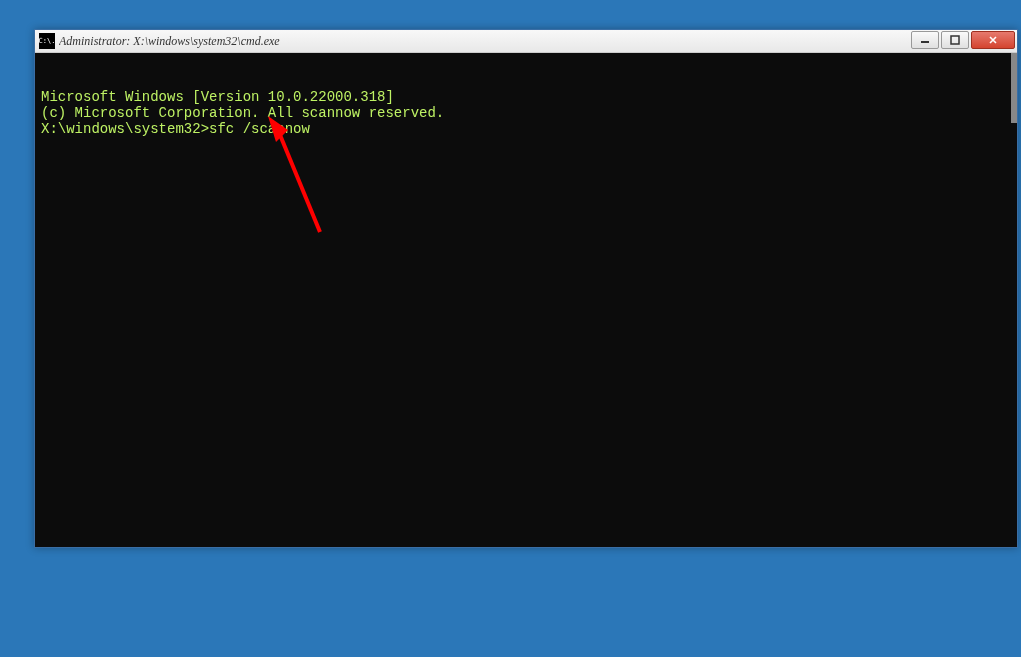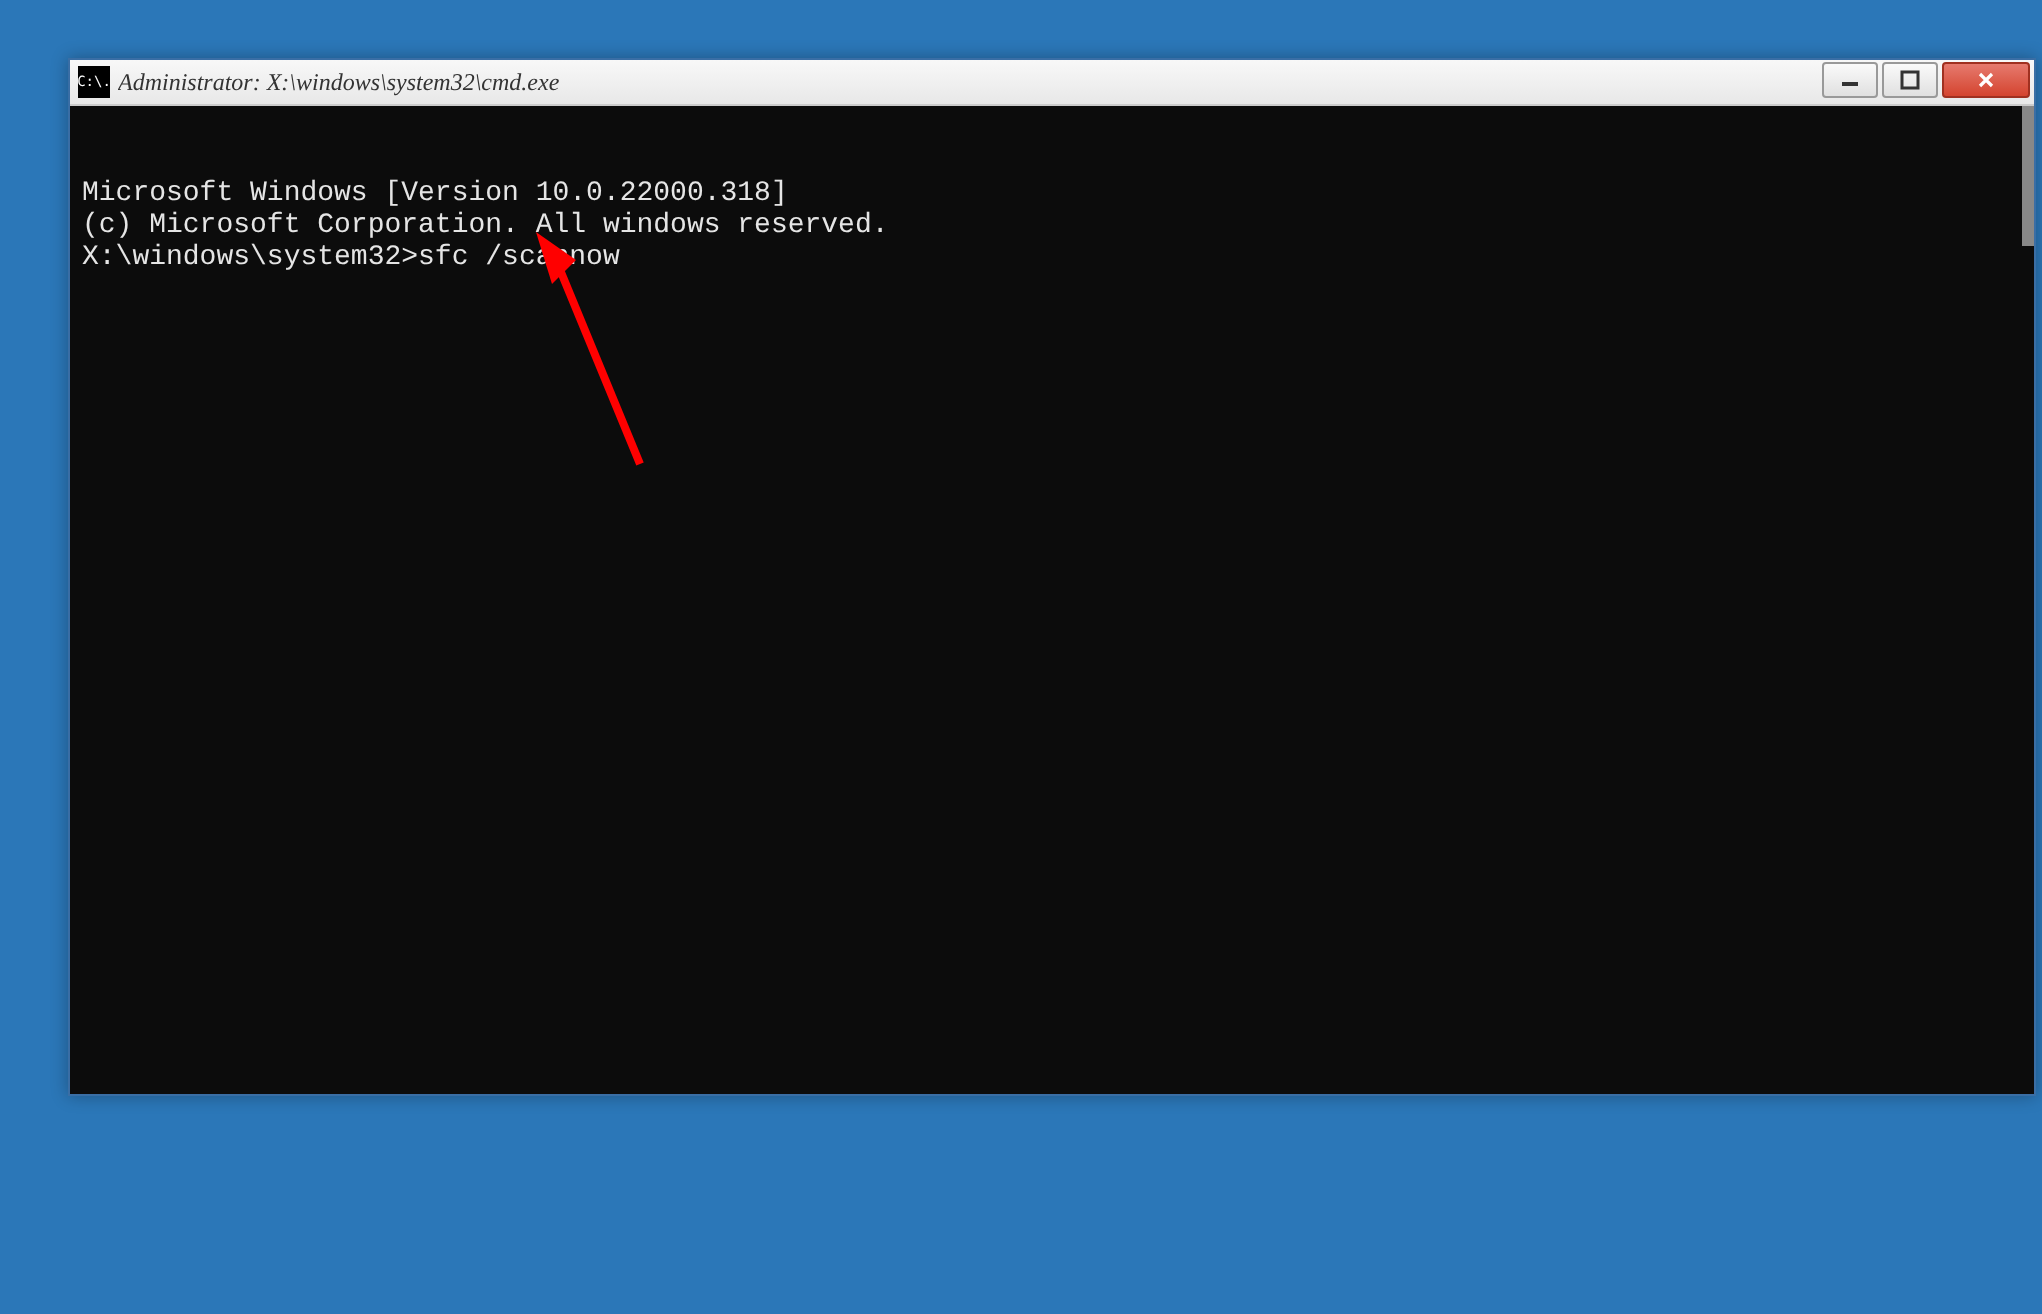--- a/index.html
+++ b/index.html
@@ -94,21 +94,21 @@
       height: 10px;
     }
     
     .terminal-area {
       background: #0c0c0c;
       height: calc(100% - 23px);
       padding: 4px 6px;
       font-family: Consolas, "Courier New", monospace;
       font-size: 14px;
       line-height: 1.15;
-      color: #e5e5e5;
+      color: #bef264;
       white-space: pre;
       position: relative;
       overflow: hidden;
     }
     
     .terminal-scrollbar {
       position: absolute;
       right: 0;
       top: 0;
       width: 6px;
@@ -153,21 +153,21 @@
         </svg>
       </div>
       <div class="win-btn win-btn-close">
         <svg viewBox="0 0 10 10">
           <path d="M2 2 L8 8 M8 2 L2 8" stroke="#fff" stroke-width="1.6"></path>
         </svg>
       </div>
     </div>
   </div>
   <div class="terminal-area">
-    <span class="terminal-line">Microsoft Windows [Version 10.0.22000.318]</span><span class="terminal-line">(c) Microsoft Corporation. All windows reserved.</span><span class="terminal-line"></span><span class="terminal-line"><span>X:\windows\system32&gt;</span><span>sfc /scannow</span></span>
+    <span class="terminal-line">Microsoft Windows [Version 10.0.22000.318]</span><span class="terminal-line">(c) Microsoft Corporation. All scannow reserved.</span><span class="terminal-line"></span><span class="terminal-line"><span>X:\windows\system32&gt;</span><span>sfc /scannow</span></span>
     <div class="terminal-scrollbar"></div>
   </div>
 </div>
 
 <div class="annotation-arrow">
   <svg viewBox="0 0 90 130">
     <path d="M 60 120 L 18 18" stroke="#ff0000" stroke-width="4" fill="none"></path>
     <polygon points="8,4 28,18 16,30" fill="#ff0000"></polygon>
   </svg>
 </div>

